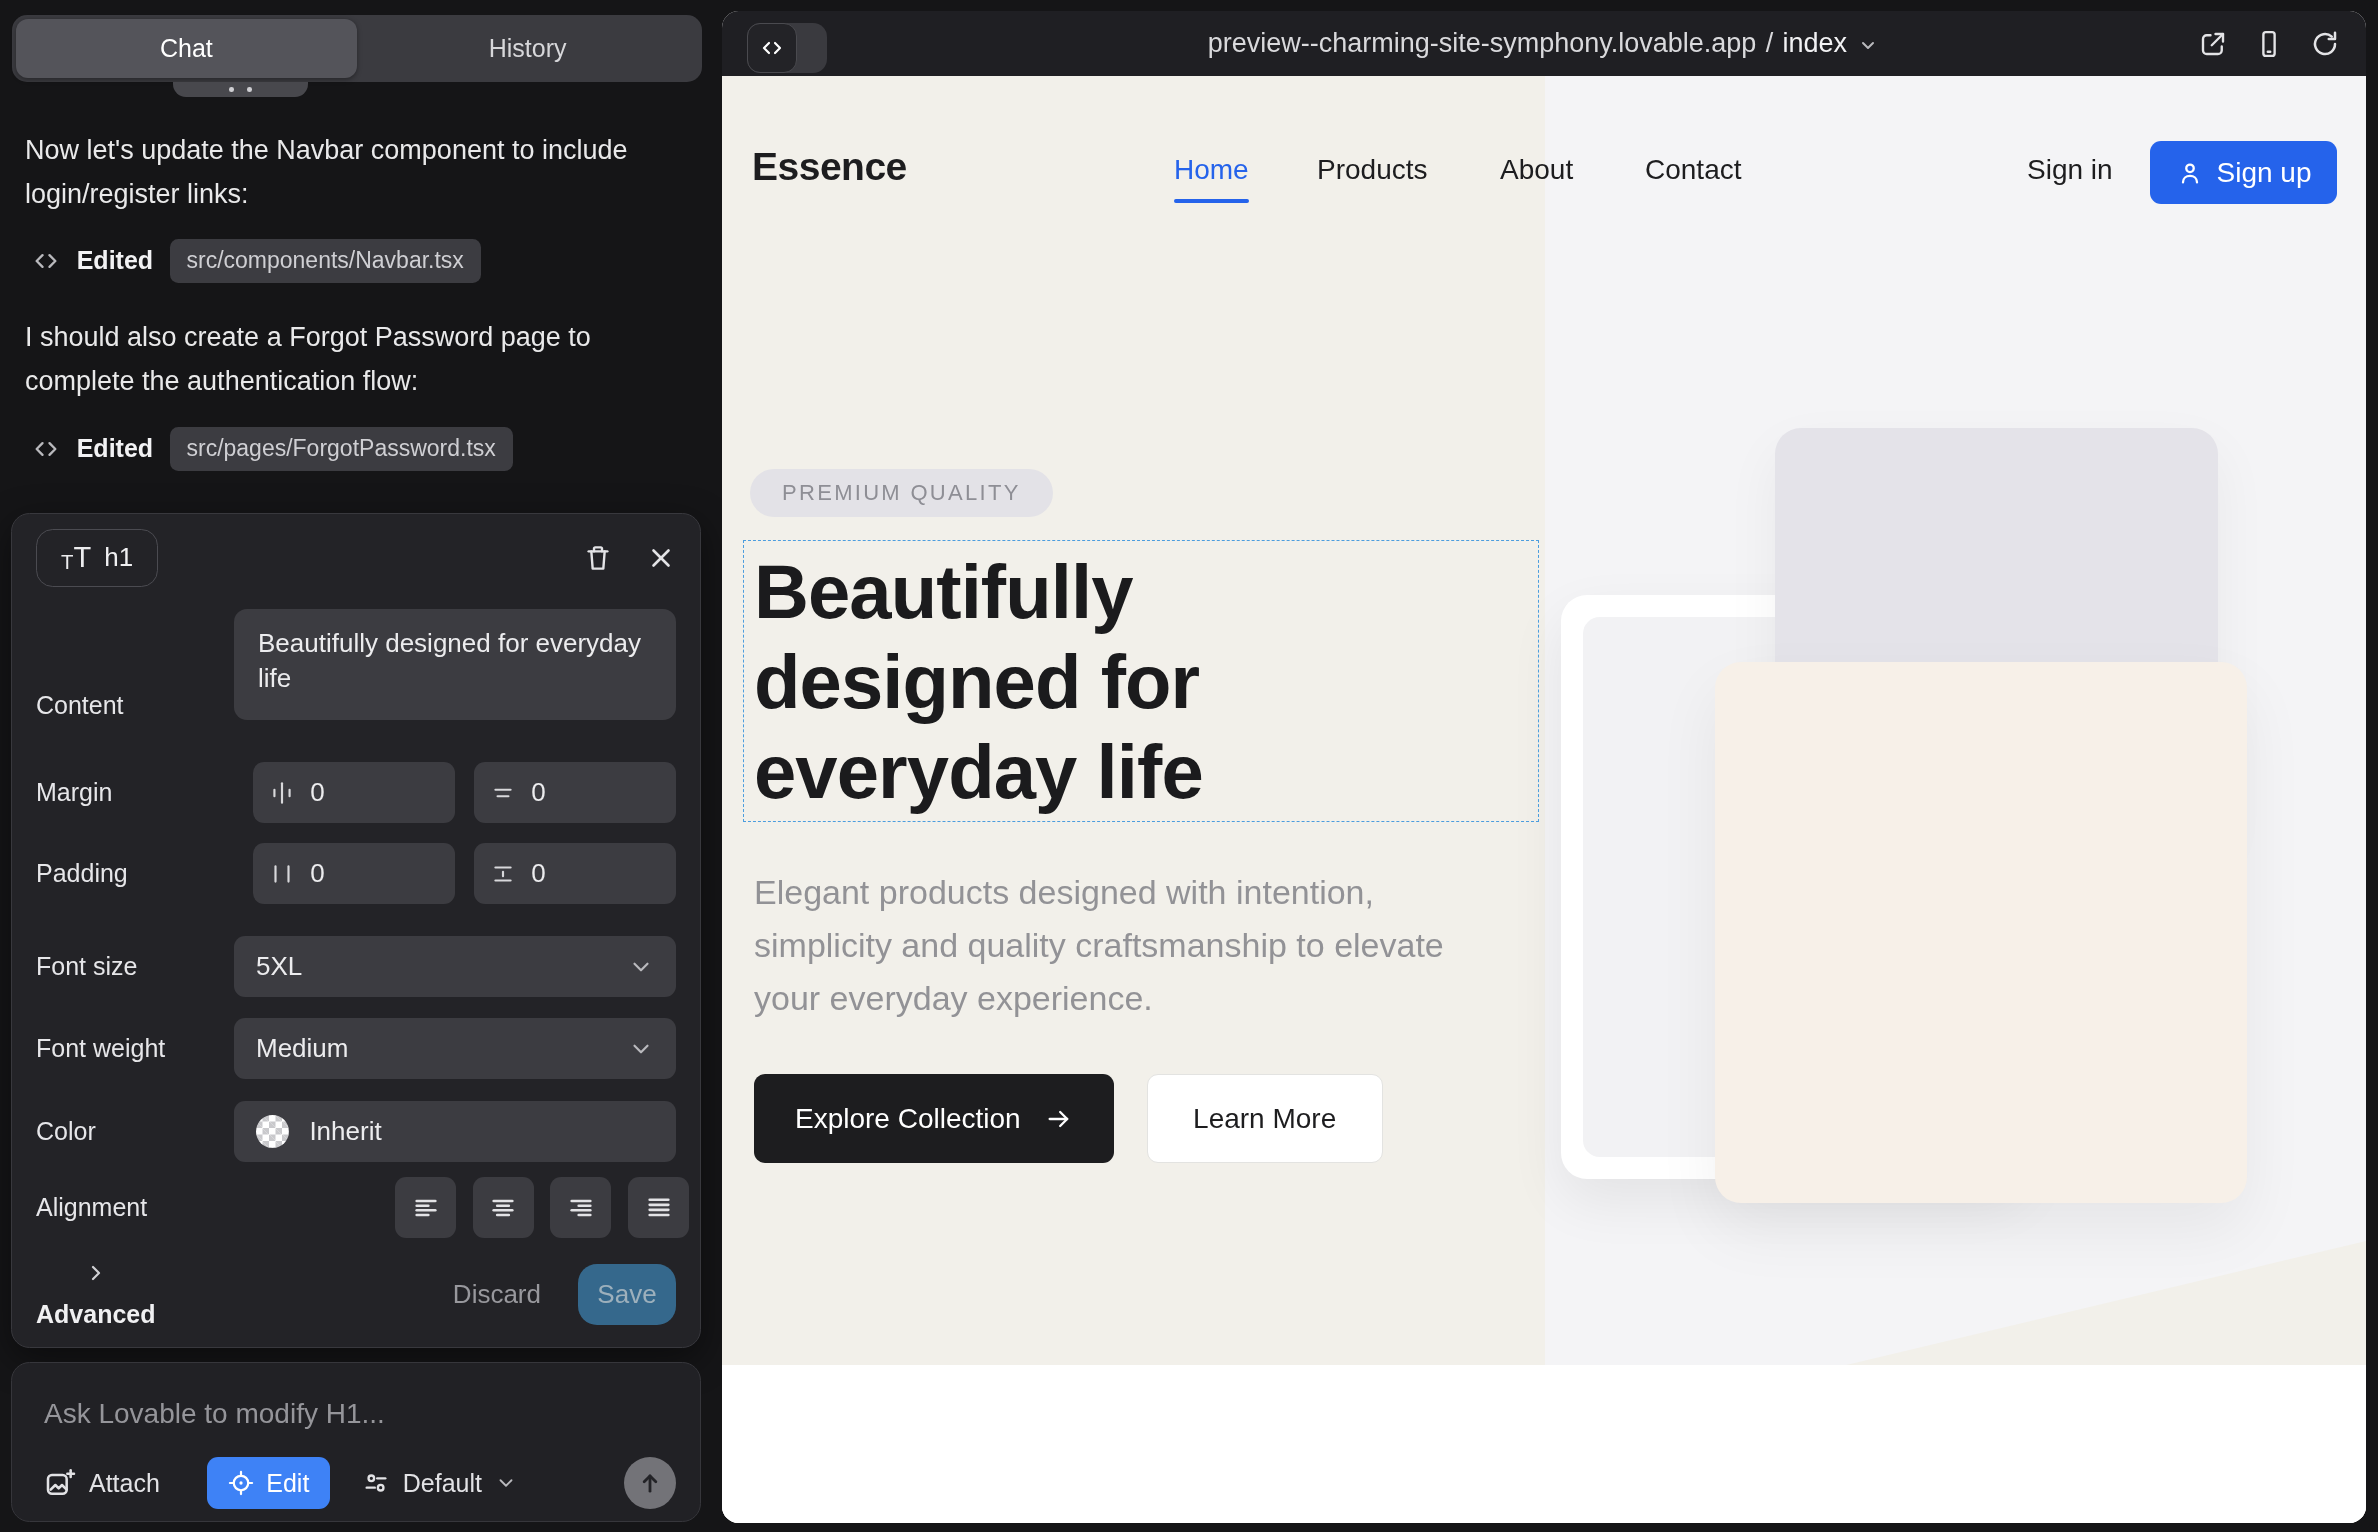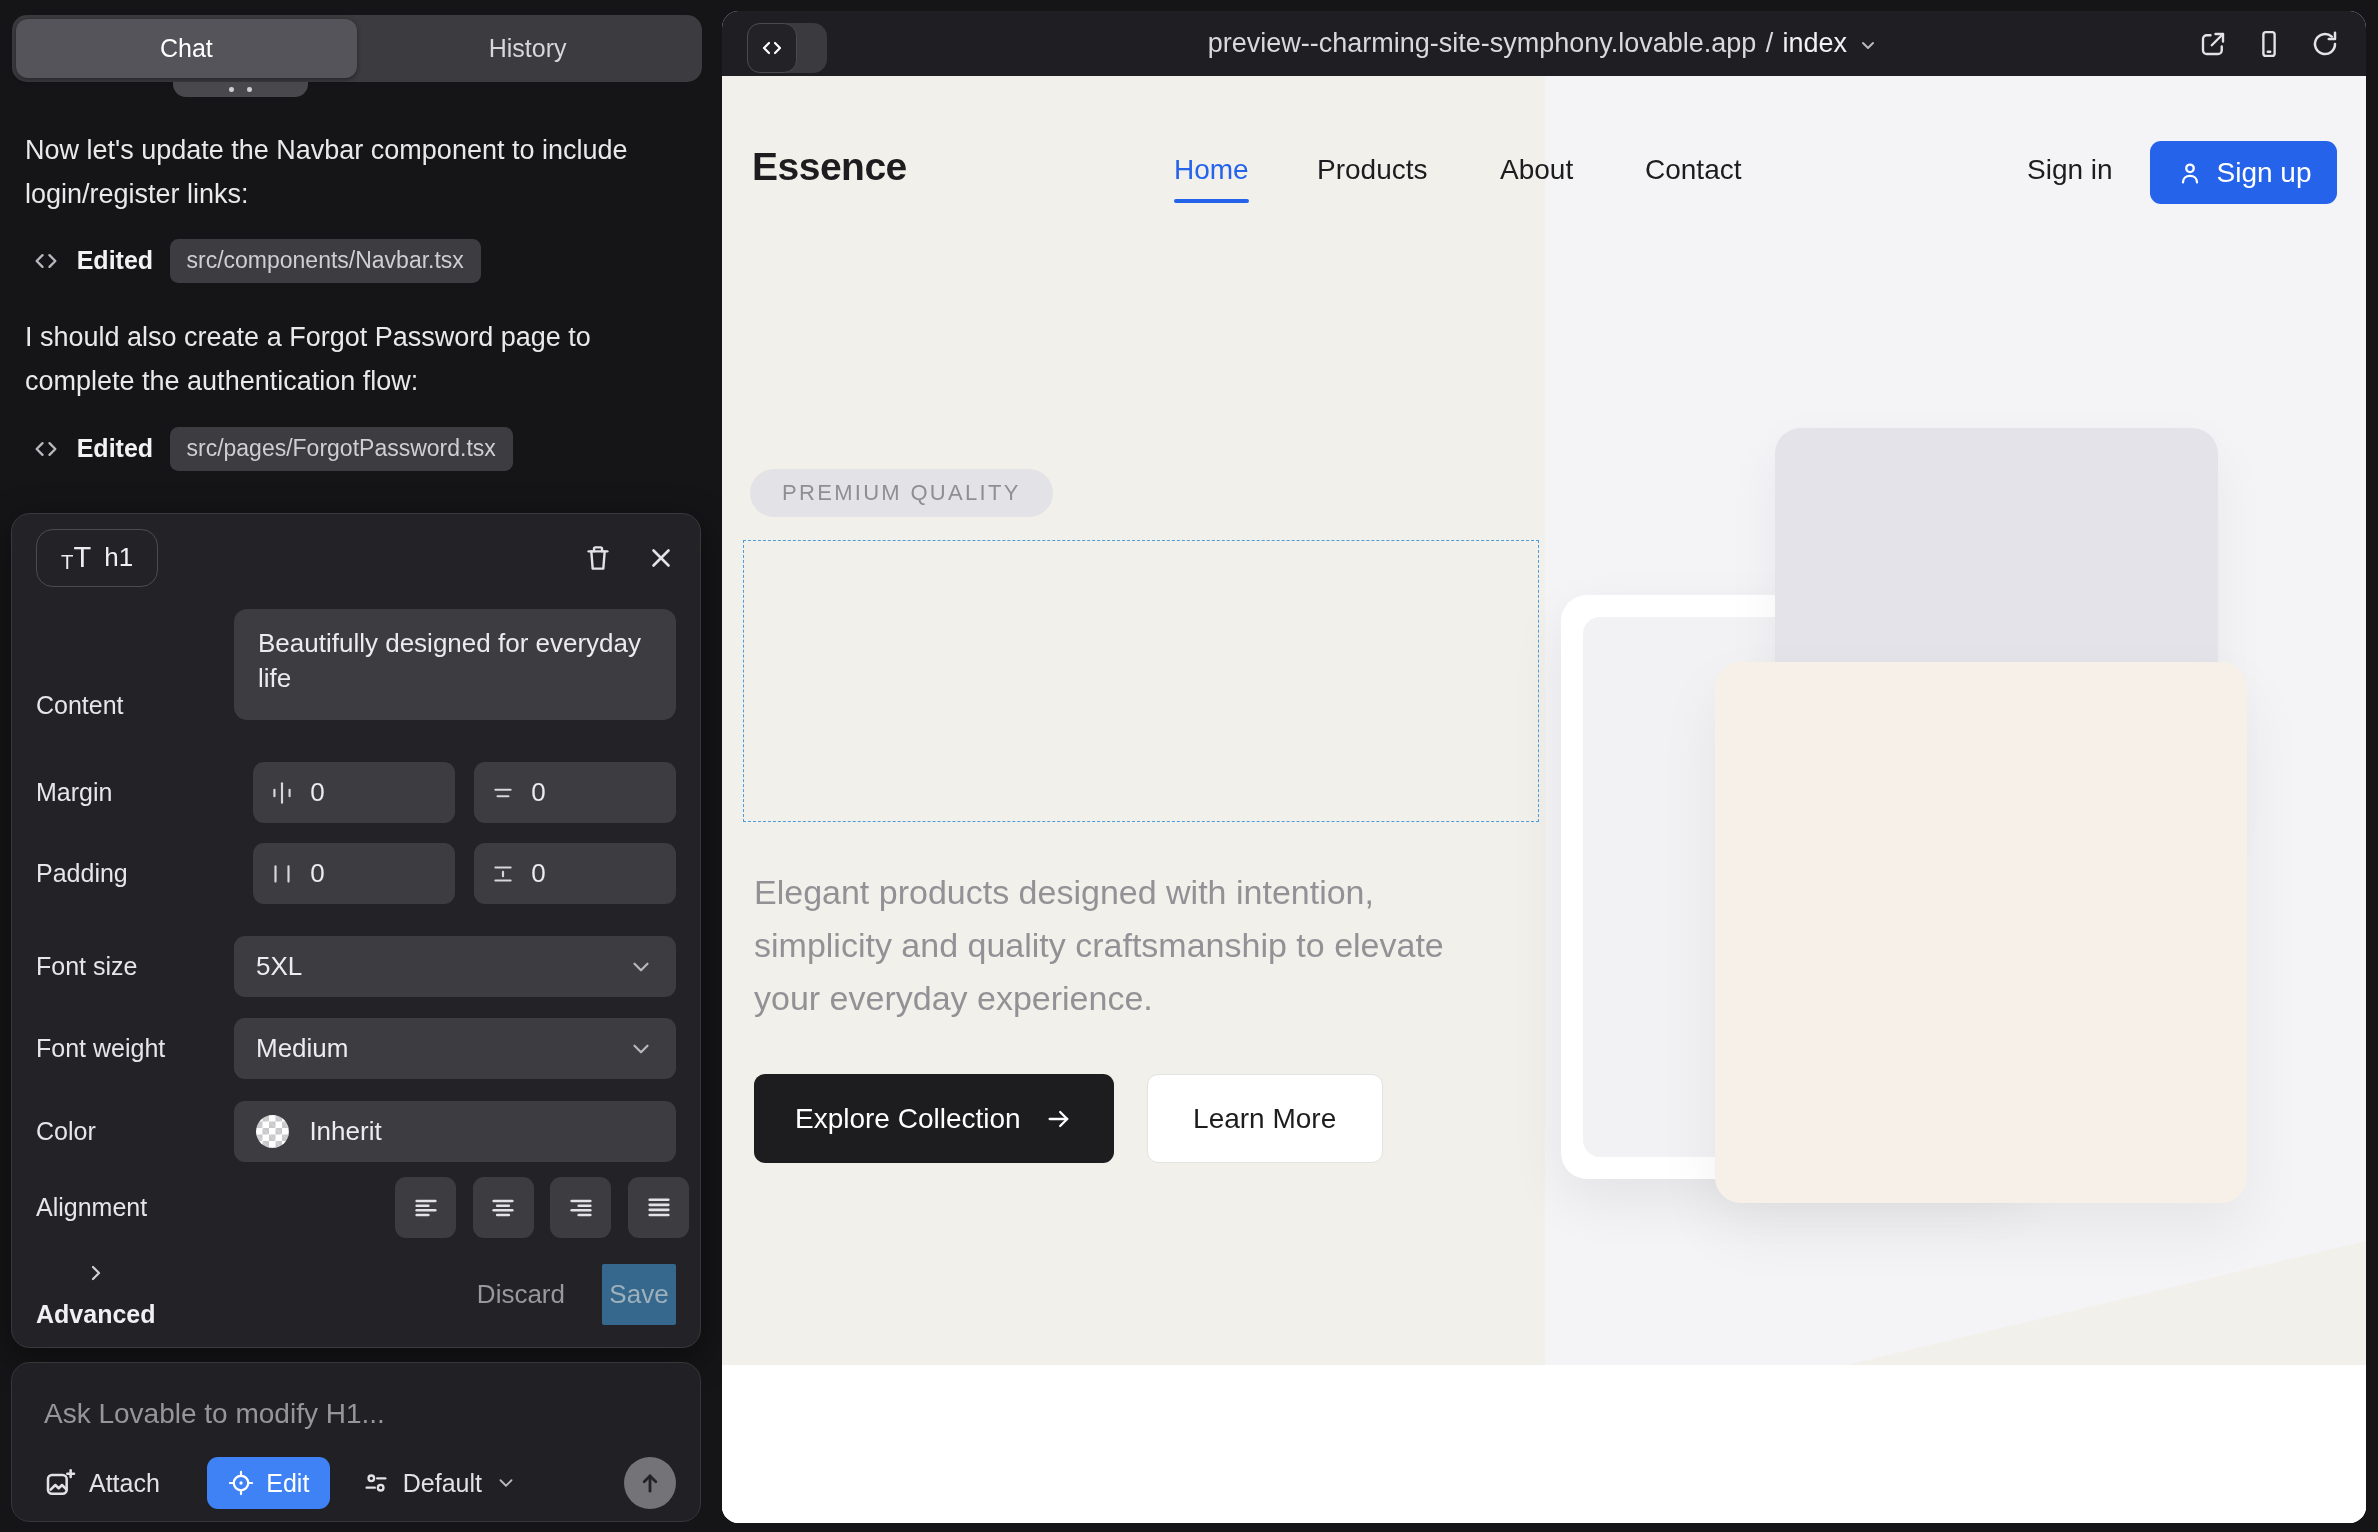--- a/index.html
+++ b/index.html
@@ -66,21 +66,21 @@
 
   .align-row { top:663px; height:61px; }
   .align-group { display:flex; gap:16.7px; margin-left:161px; }
   .align-btn { width:61px; height:61px; background:#3c3c41; border-radius:11px; display:flex; align-items:center; justify-content:center; color:#e3e3e6; cursor:pointer; }
 
   .footer-row { top:750px; height:61px; justify-content:space-between; }
   .advanced { display:flex; align-items:center; gap:15px; color:#f0f0f2; font-size:25px; font-weight:600; cursor:pointer;flex-direction:column; }
   .advanced .chev { color:#d0d0d4; display:flex; }
   .footer-actions { display:flex; align-items:center; gap:37px; }
   .discard-btn { font-size:26px; color:#98989d; cursor:pointer; }
-  .save-btn { width:74px; height:61px; border-radius:2px; background:#35688c; color:#9db0bc; font-size:26px; display:flex; align-items:center; justify-content:center; cursor:pointer; border:none; }
+  .save-btn { width:98px; height:61px; border-radius:19px; background:#35688c; color:#9db0bc; font-size:26px; display:flex; align-items:center; justify-content:center; cursor:pointer; border:none; }
 
   
   .composer { position:absolute; left:11px; top:1362px; width:690px; height:160px; background:#212125; border:0.9px solid #36363b; border-radius:18.6px; }
   .composer-input { position:absolute; left:32px; top:35px; right:32px; font-size:28px; color:#95959a; }
   .composer-row { position:absolute; left:32px; right:24px; top:93px; height:54px; display:flex; align-items:center; }
   .attach-btn { display:flex; align-items:center; gap:13px; color:#e2e2e5; font-size:25px; cursor:pointer; }
   .edit-pill { margin-left:47px; height:52px; border-radius:11px; background:#3e82f6; color:#fff; display:flex; align-items:center; gap:11px; padding:0 20.4px; font-size:25px; cursor:pointer; }
   .default-btn { margin-left:32px; display:flex; align-items:center; gap:13px; color:#e2e2e5; font-size:25px; cursor:pointer; }
   .default-btn .chev { color:#b9b9bd; display:flex; }
   .send-btn { margin-left:auto; width:52px; height:52px; border-radius:50%; background:#737378; display:flex; align-items:center; justify-content:center; color:#232327; cursor:pointer; border:none; }
@@ -443,20 +443,25 @@
       <button class="signup">
         <svg width="28" height="28" viewBox="0 0 24 24" fill="none" stroke="currentColor" stroke-width="2" stroke-linecap="round">
             <circle cx="12" cy="8" r="3.2"></circle>
             <path d="M6 20c0-3.4 2.7-5.6 6-5.6s6 2.2 6 5.6"></path>
           </svg>
         <span>Sign up</span>
       </button>
 
       <div class="badge">PREMIUM QUALITY</div>
       <div class="sel-box"></div>
+      <h1 class="hero-h1">
+        <span>Beautifully</span><br>
+        <span>designed for</span><br>
+        <span>everyday life</span>
+      </h1>
       <p class="hero-p">Elegant products designed with intention, simplicity and quality craftsmanship to elevate your everyday experience.</p>
       <div class="cta-row">
         <button class="cta-primary">
           <span>Explore Collection</span>
           <svg width="28" height="28" viewBox="0 0 24 24" fill="none" stroke="currentColor" stroke-width="2" stroke-linecap="round" stroke-linejoin="round">
               <line x1="4" y1="12" x2="19" y2="12"></line>
               <polyline points="13,6 19,12 13,18"></polyline>
             </svg>
         </button>
         <button class="cta-secondary">Learn More</button>

